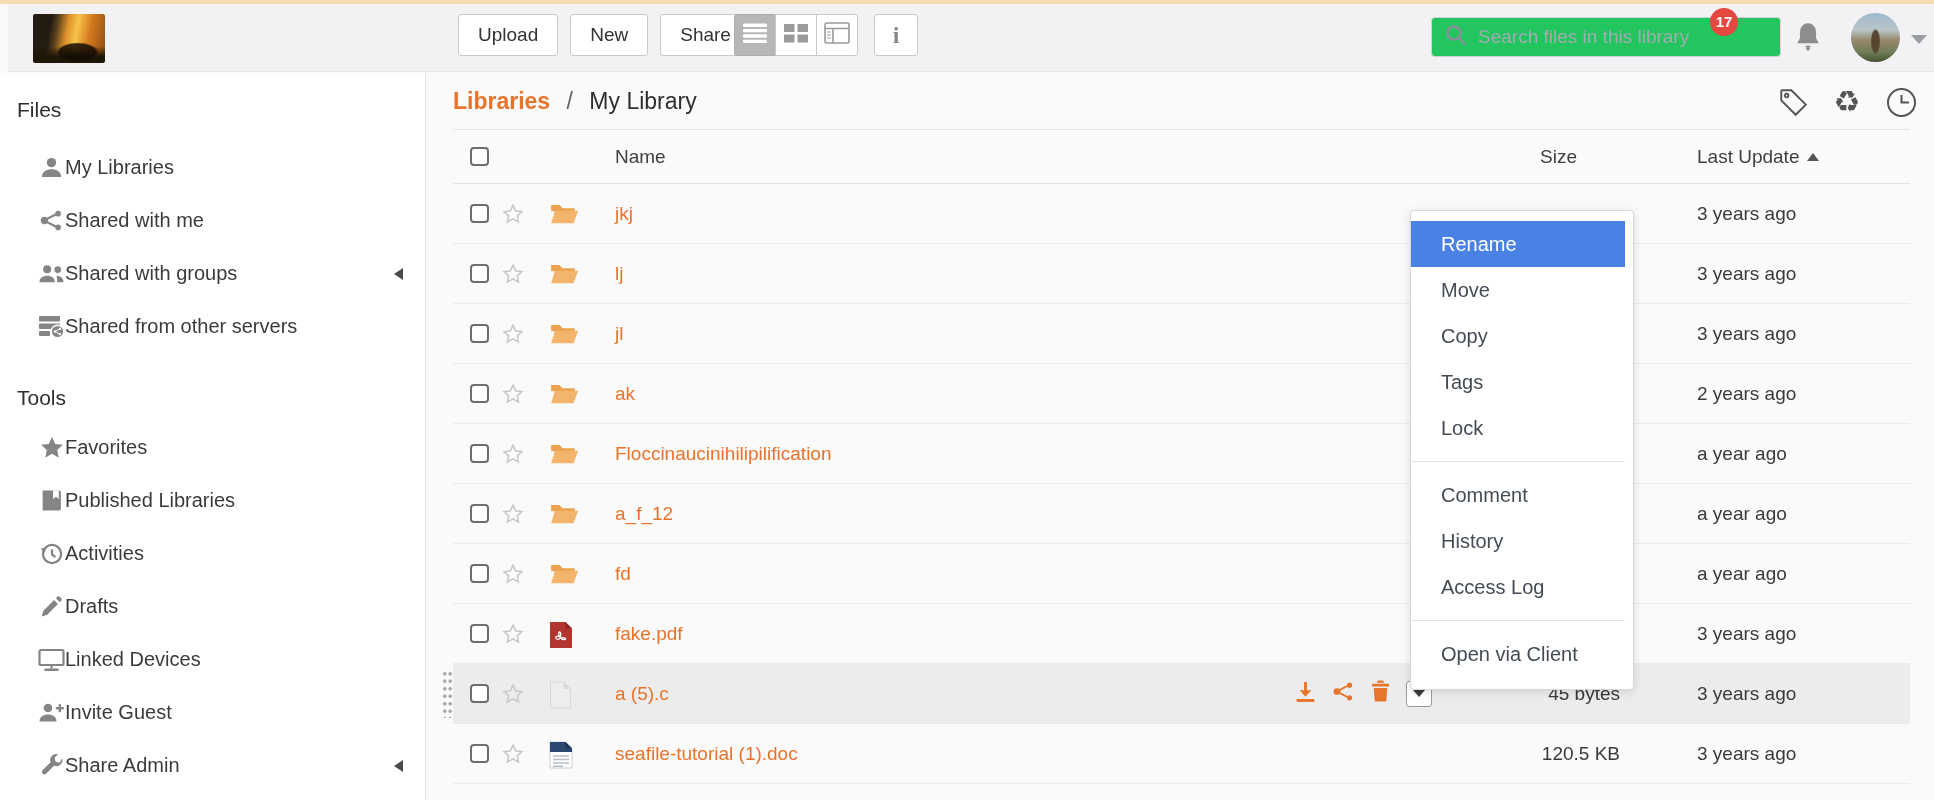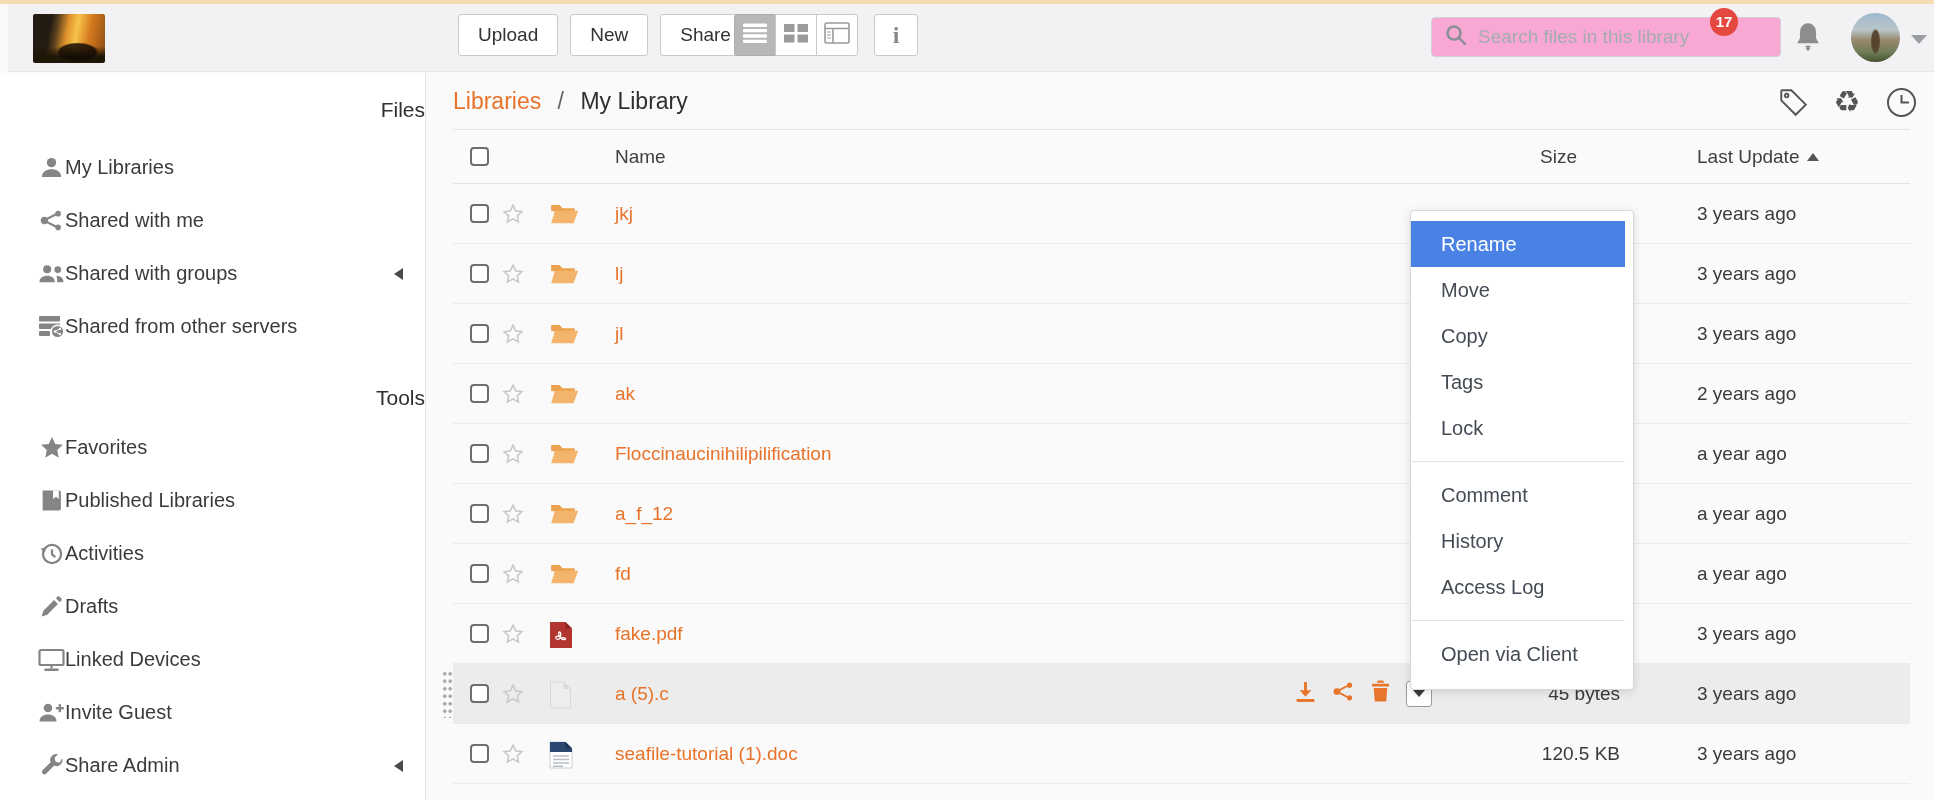--- a/index.html
+++ b/index.html
@@ -19,49 +19,49 @@
   .btn-row { position:absolute; left:450px; top:10px; display:flex; gap:12px; }
   .view-group { position:absolute; left:726px; top:10px; display:flex; }
   .vbtn { width:42px; height:42px; background:#fff; border:1px solid #c9c9c9; margin-left:-1px;
     display:flex; align-items:center; justify-content:center; }
   .vbtn:first-child { border-radius:3px 0 0 3px; margin-left:0; }
   .vbtn:last-child { border-radius:0 3px 3px 0; }
   .vbtn.active { background:#b7b7b7; border-color:#adadad; }
   .info-btn { position:absolute; left:866px; top:10px; width:44px; height:42px; background:#fff;
     border:1px solid #c9c9c9; border-radius:3px; display:flex; align-items:center; justify-content:center;
     font-size:24px; font-weight:700; color:#8a8a8a; font-family:"Liberation Serif","DejaVu Serif",serif; }
-  .search-box { position:absolute; left:1423px; top:13px; width:350px; height:40px; background:#f9a8d4;
+  .search-box { position:absolute; left:1423px; top:13px; width:350px; height:40px; background:#22c55e;
     border:1px solid #d2d2d6; border-radius:4px; display:flex; align-items:center; padding:0 12px; }
   .search-box input { border:none; outline:none; flex:1; font-size:19px; color:#333; margin-left:10px; background:transparent; }
   .search-box input::placeholder { color:#a3abb3; }
   .bell-wrap { position:absolute; left:1786px; top:17px; width:30px; height:34px; }
   .badge { position:absolute; left:1702px; top:4px; min-width:28px; height:28px; border-radius:14px;
     background:#e5483f; color:#fff; font-size:15px; font-weight:700; text-align:center; line-height:28px; padding:0 4px; }
   .avatar { position:absolute; left:1843px; top:9px; width:49px; height:49px; border-radius:50%;
     background:
       radial-gradient(ellipse 9px 24px at 50% 58%, #57452e 0 42%, transparent 55%),
       linear-gradient(180deg,#9db8cc 0%,#b9c6ca 34%,#96876c 56%,#6f7d57 80%,#44532f 100%); }
   .acct-caret { position:absolute; left:1903px; top:31px; width:0; height:0;
     border-left:8px solid transparent; border-right:8px solid transparent; border-top:9px solid #9b9fa5; }
 
   
-  .sidebar { position:absolute; left:0; top:73px; width:426px; height:727px; background:#fff; border-right:1px solid #e6e6e6;text-align:right; }
+  .sidebar { position:absolute; left:0; top:73px; width:426px; height:727px; background:#fff; border-right:1px solid #e6e6e6; }
   .side-title { margin:24px 0 0 17px; font-size:21px; color:#2f2f2f; line-height:26px; }
   .side-list { margin-top:18px; }
   .side-list.second { margin-top:10px; }
   .s-item { position:relative; height:53px; display:flex; align-items:center; padding-left:38px; }
   .s-icon { width:27px; height:27px; display:flex; align-items:center; justify-content:center; flex:0 0 27px; }
   .s-label { font-size:20px; color:#3b3b3b; }
   .expander { position:absolute; right:22px; top:50%; margin-top:-6px; width:0; height:0;
     border-top:6px solid transparent; border-bottom:6px solid transparent; border-right:9px solid #4a4a4a; }
 
   
   .main { position:absolute; left:426px; top:73px; width:1508px; height:727px; background:#fafafa; }
   .crumb { position:absolute; left:27px; top:0; height:56px; line-height:56px; font-size:23px; color:#2f2f2f; }
-  .crumb .parent { color:#e8732a; }
+  .crumb .parent { color:#e8732a;font-weight:bold; }
   .crumb .sep { color:#666; margin:0 10px; }
   .crumb-icons { position:absolute; right:16px; top:12px; display:flex; gap:20px; align-items:center; }
   .ci { width:34px; height:34px; display:flex; align-items:center; justify-content:center; }
   .recycle-glyph { font-size:30px; color:#555; line-height:34px; }
 
   .file-table { position:absolute; left:27px; top:56px; right:24px; border-top:1px solid #e4e4e4; }
   .t-header { position:relative; height:54px; border-bottom:1px solid #e4e4e4; font-size:19px; color:#404040; }
   .t-row { position:relative; height:60px; border-bottom:1px solid #ebebeb; font-size:19px; }
   .t-row.hovered { background:#ececec; }
   .c-check { position:absolute; left:17px; top:50%; margin-top:-10px; }

